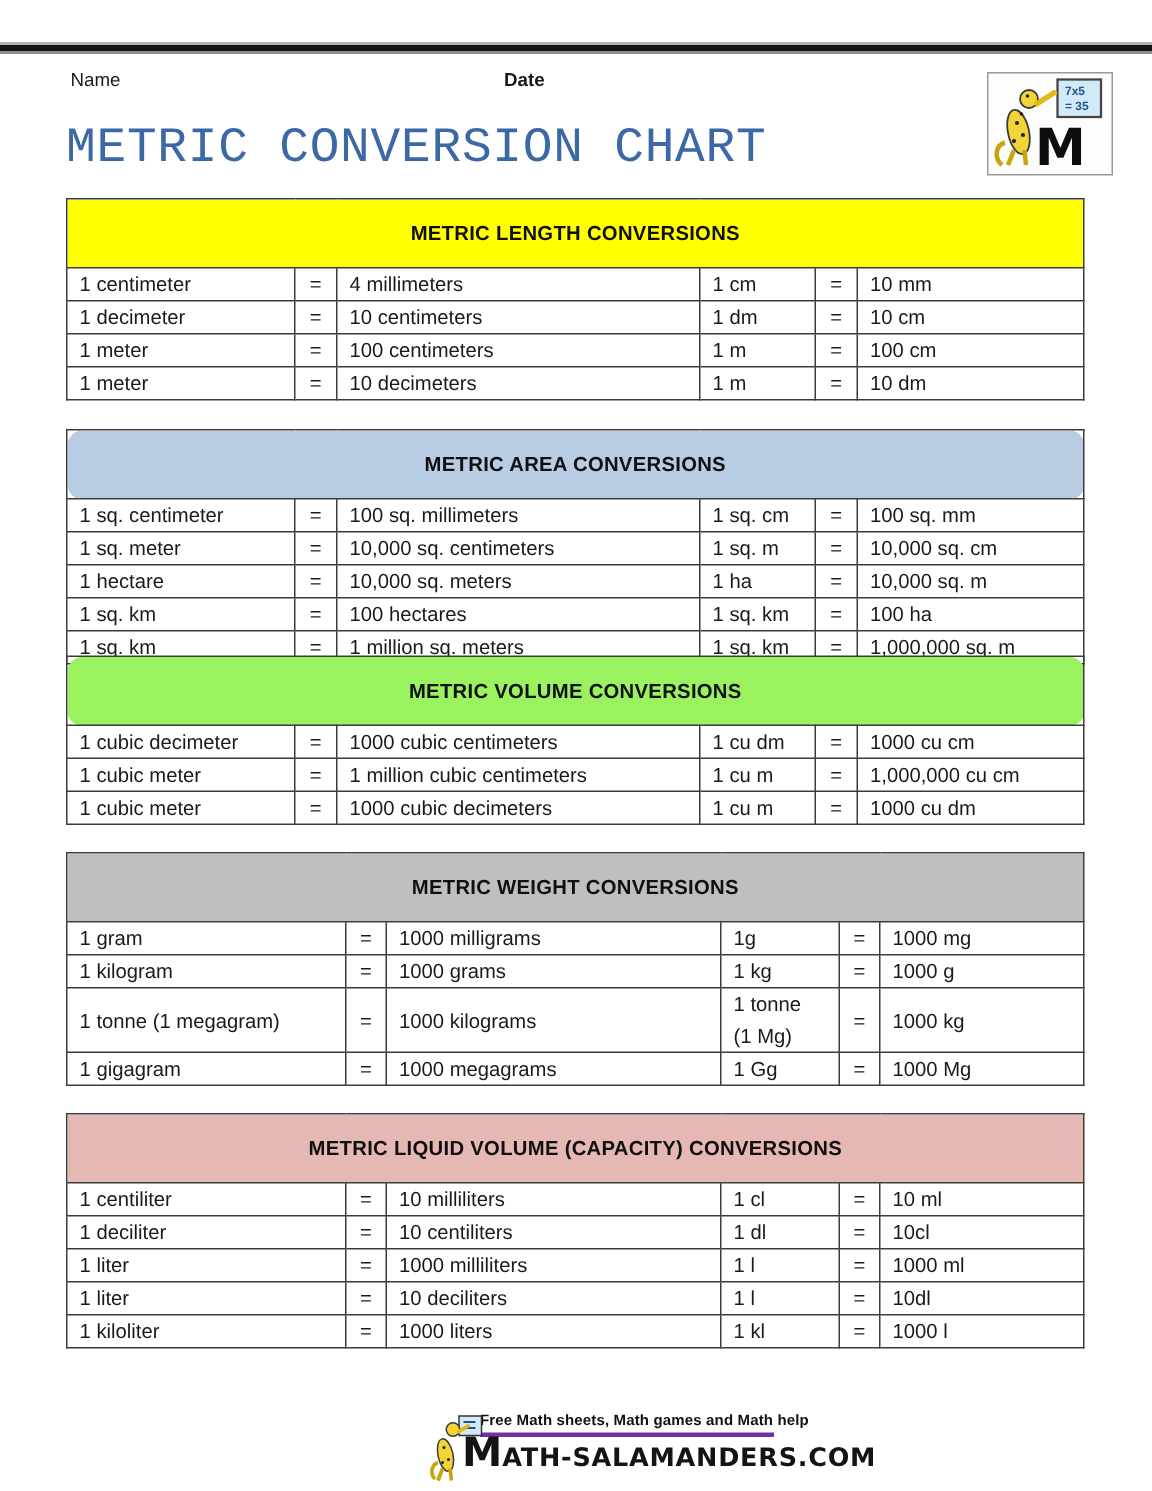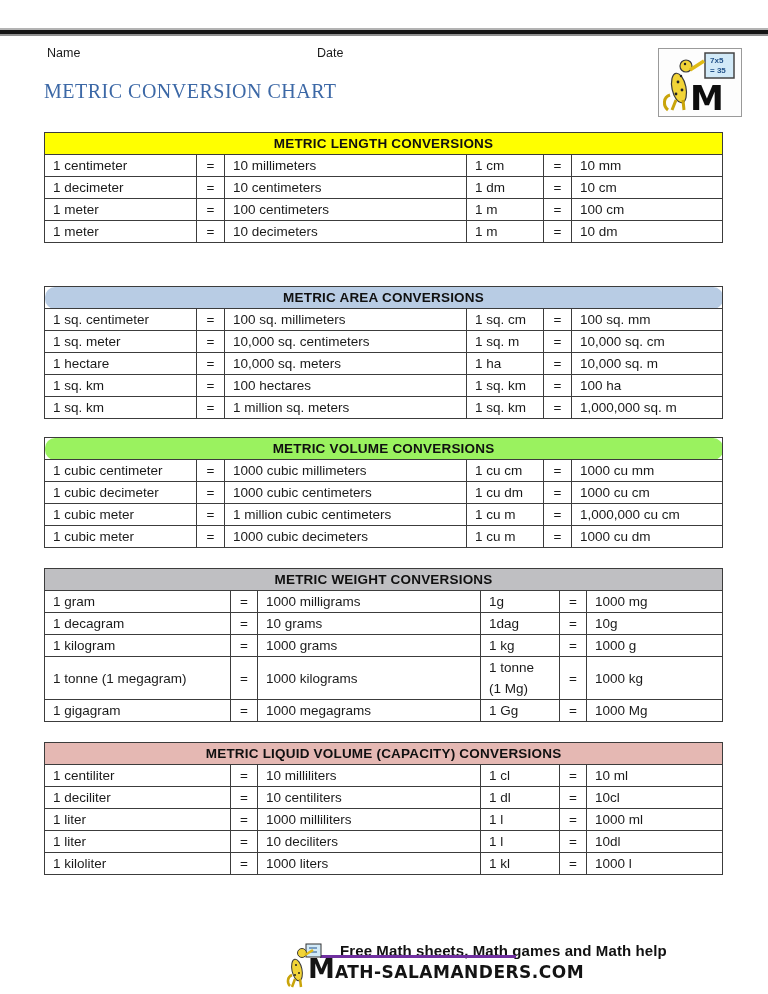--- a/index.html
+++ b/index.html
@@ -6,58 +6,58 @@
   .page {
     position:relative; width:768px; height:994px; background:#ffffff;
     font-family:"Liberation Sans", sans-serif; color:#1c1c1c; overflow:hidden;
   }
   .top-rule {
     position:absolute; left:0; top:28px; width:768px; height:8px;
     background:linear-gradient(#b3b3b3 0 2px, #141414 2px 6px, #8f8f8f 6px 8px);
   }
   .meta-label { position:absolute; top:46px; font-size:12.5px; color:#1a1a1a; }
   .name-label { left:47px; }
-  .date-label { left:317px; }
+  .date-label { left:336px;font-weight:bold; }
   .page-title {
     position:absolute; left:44px; top:80px;
-    font-family:Liberation Serif, serif; font-size:20px; font-weight:500;
+    font-family:Liberation Mono, monospace; font-size:33px; font-weight:500;
     color:#3c68a6; letter-spacing:0.5px; white-space:nowrap;text-align:right;
   }
   .logo-box {
     position:absolute; left:658px; top:48px; width:84px; height:69px;
     border:1px solid #9a9a9a; background:#fdfdfd; box-sizing:border-box;
   }
   .logo-box svg { display:block; margin:1px auto 0; }
 
   table.conv {
     position:absolute; left:44px; width:678px;
     border-collapse:collapse; table-layout:fixed;
     font-size:13.5px; color:#1a1a1a;
   }
   table.conv td {
     border:1px solid #3c3c3c; height:21px; line-height:21px;
     padding:0 2px 0 8px; vertical-align:middle; white-space:pre-line;
     overflow:hidden;
   }
   table.conv td.hdr {
-    font-weight:bold; text-align:center; padding:0; font-size:13.5px;
+    font-weight:bold; text-align:center; padding:12px; font-size:13.5px;
     letter-spacing:0.2px; color:#101010;
   }
   table.conv td.eq { text-align:center; padding:0; }
   table.narrow .w0{width:152px} table.narrow .w1{width:28px} table.narrow .w2{width:242px}
   table.narrow .w3{width:77px}  table.narrow .w4{width:28px} table.narrow .w5{width:151px}
   table.wide .w0{width:186px}   table.wide .w1{width:27px}   table.wide .w2{width:223px}
   table.wide .w3{width:79px}    table.wide .w4{width:27px}   table.wide .w5{width:136px}
   .t1{top:132px} .t2{top:286px} .t3{top:437px} .t4{top:568px} .t5{top:742px}
 
   .footer { position:absolute; left:286px; top:941px; width:236px; height:50px; }
   .f-lizard { position:absolute; left:0; top:2px; z-index:2; }
   .f-tagline {
-    position:absolute; left:34px; top:1px; font-size:15px; font-weight:bold;
-    color:#111; white-space:nowrap; letter-spacing:0.1px;padding-left:20px;
+    position:absolute; left:34px; top:1px; font-size:10px; font-weight:bold;
+    color:#111; white-space:nowrap; letter-spacing:0.1px;
   }
   .f-bar { position:absolute; left:34px; top:14px; width:196px; height:3px; background:#7030a0; }
   .f-siteline { position:absolute; left:22px; top:12px; white-space:nowrap; z-index:1; }
   .f-m { font-family:"DejaVu Sans", sans-serif; font-weight:bold; font-size:27px; color:#141414; }
   .f-site { font-family:"DejaVu Sans", sans-serif; font-weight:bold; font-size:17px;
     letter-spacing:0.5px; color:#141414; }
 </style>
 </head>
 <body>
 
@@ -100,21 +100,21 @@
       </colgroup>
     <thead>
         <tr>
       <td colspan="6" class="hdr" style="background: rgb(255, 255, 0);">METRIC LENGTH CONVERSIONS</td>
     </tr>
       </thead>
     <tbody>
         <tr>
           <td class="c0">1 centimeter</td>
           <td class="c1 eq">=</td>
-          <td class="c2">10 millimeters</td>
+          <td class="c2">4 millimeters</td>
           <td class="c3">1 cm</td>
           <td class="c4 eq">=</td>
           <td class="c5">10 mm</td>
         </tr>
         <tr>
           <td class="c0">1 decimeter</td>
           <td class="c1 eq">=</td>
           <td class="c2">10 centimeters</td>
           <td class="c3">1 dm</td>
           <td class="c4 eq">=</td>
@@ -206,28 +206,20 @@
         <col class="w4">
         <col class="w5">
       </colgroup>
     <thead>
         <tr>
       <td colspan="6" class="hdr" style="background: rgb(154, 242, 95); border-radius: 10px;">METRIC VOLUME CONVERSIONS</td>
     </tr>
       </thead>
     <tbody>
         <tr>
-          <td class="c0">1 cubic centimeter</td>
-          <td class="c1 eq">=</td>
-          <td class="c2">1000 cubic millimeters</td>
-          <td class="c3">1 cu cm</td>
-          <td class="c4 eq">=</td>
-          <td class="c5">1000 cu mm</td>
-        </tr>
-        <tr>
           <td class="c0">1 cubic decimeter</td>
           <td class="c1 eq">=</td>
           <td class="c2">1000 cubic centimeters</td>
           <td class="c3">1 cu dm</td>
           <td class="c4 eq">=</td>
           <td class="c5">1000 cu cm</td>
         </tr>
         <tr>
           <td class="c0">1 cubic meter</td>
           <td class="c1 eq">=</td>
@@ -262,28 +254,20 @@
     </tr>
       </thead>
     <tbody>
         <tr>
           <td class="c0">1 gram</td>
           <td class="c1 eq">=</td>
           <td class="c2">1000 milligrams</td>
           <td class="c3">1g</td>
           <td class="c4 eq">=</td>
           <td class="c5">1000 mg</td>
-        </tr>
-        <tr>
-          <td class="c0">1 decagram</td>
-          <td class="c1 eq">=</td>
-          <td class="c2">10 grams</td>
-          <td class="c3">1dag</td>
-          <td class="c4 eq">=</td>
-          <td class="c5">10g</td>
         </tr>
         <tr>
           <td class="c0">1 kilogram</td>
           <td class="c1 eq">=</td>
           <td class="c2">1000 grams</td>
           <td class="c3">1 kg</td>
           <td class="c4 eq">=</td>
           <td class="c5">1000 g</td>
         </tr>
         <tr>

